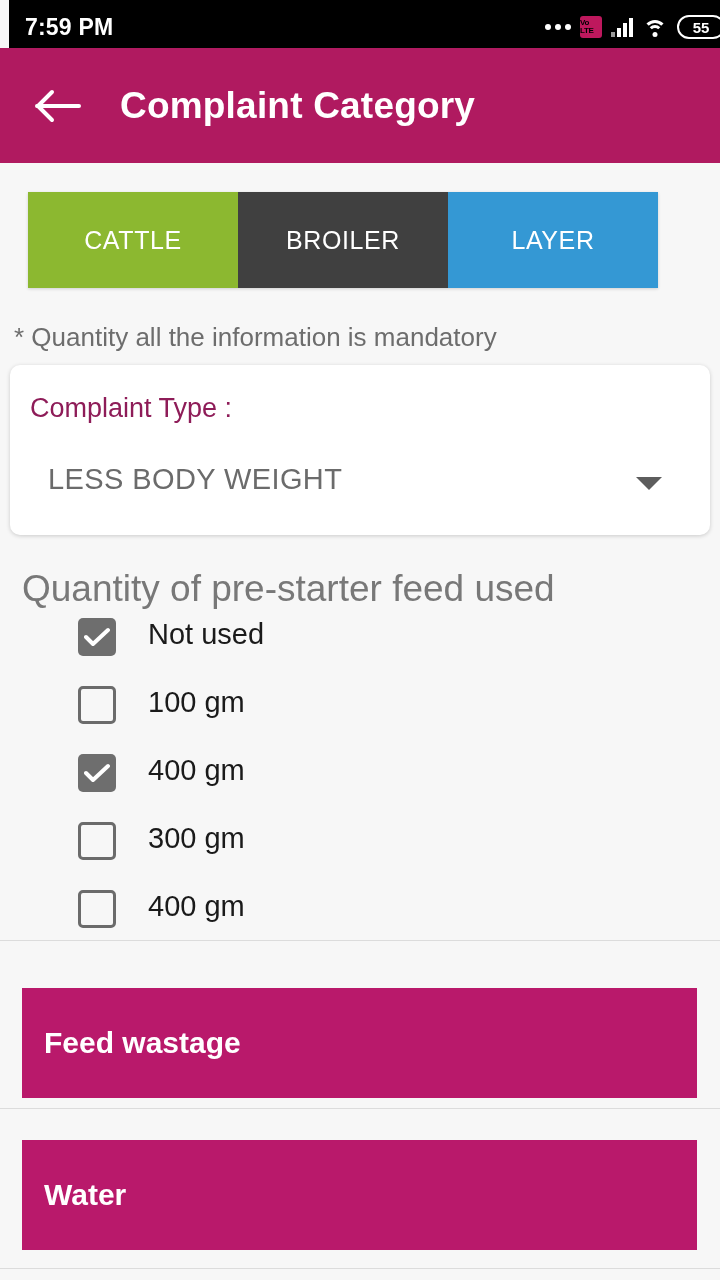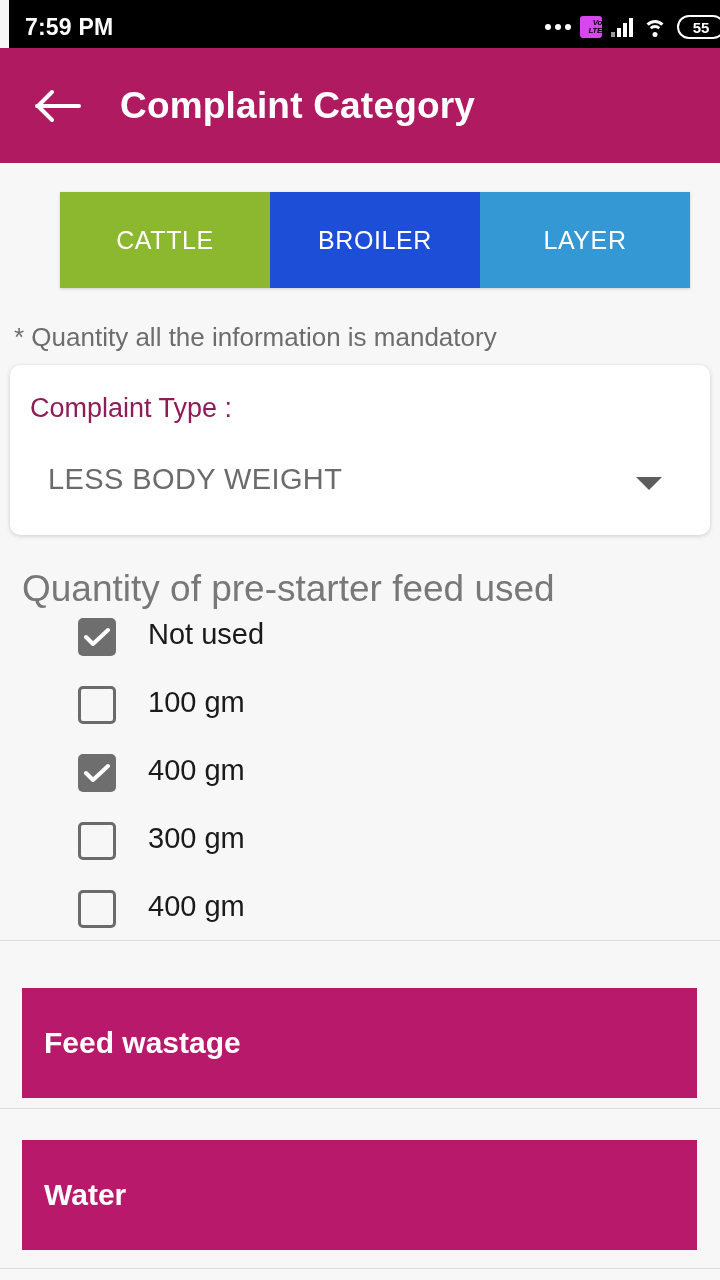--- a/index.html
+++ b/index.html
@@ -16,24 +16,23 @@
     position:absolute; top:0; left:9px; width:720px; height:54px;
     background:#000; color:#fff;
     display:flex; align-items:center; justify-content:space-between;
     padding:0 4px 0 16px;
   }
   .status-clock { font-size:23px; font-weight:bold; letter-spacing:.2px; }
   .status-right { display:flex; align-items:center; gap:9px; }
   .dots { display:flex; align-items:center; gap:4px; }
   .dots i { width:6px; height:6px; border-radius:50%; background:#fff; display:block; }
   .volte {
-    width:22px; height:22px; border-radius:3px; background:#d946ef; color:#000;
-    display:flex; flex-direction:column; align-items:flex-end; justify-content:center;
+    width:22px; height:22px; border-radius:3px; background:#be185d; color:#000;
+    display:flex; flex-direction:column; align-items:flex-start; justify-content:center;
     line-height:1;
-    font-style:italic;
   }
   .volte span { font-size:8px; font-weight:bold; letter-spacing:-.3px; }
   .signal { display:flex; align-items:flex-end; gap:2px; height:20px; }
   .signal i { display:block; width:4px; background:#fff; }
   .signal i.b0 { height:5px; background:#9a9a9a; }
   .signal i.b1 { height:9px; }
   .signal i.b2 { height:14px; }
   .signal i.b3 { height:19px; }
   .wifi { position:relative; width:26px; height:20px; }
   .wifi .arc {
@@ -71,28 +70,27 @@
   .appbar-title {
     color:#fff; font-size:37px; font-weight:bold; margin-left:26px;
     letter-spacing:.2px;
   }
 
   
   .tabs {
     position:absolute; top:192px; left:28px;
     width:630px; height:96px; display:flex;
     box-shadow:0 1px 3px rgba(0,0,0,.16);
-    margin-left:32px;
   }
   .tab {
     flex:1; display:flex; align-items:center; justify-content:center;
     color:#fff; font-size:25px; letter-spacing:.6px; cursor:pointer;
   }
   .tab.cattle  { background:#8cb830; }
-  .tab.broiler { background:#1d4ed8; }
+  .tab.broiler { background:#404040; }
   .tab.layer   { background:#3498d4; }
 
   
   .mandatory {
     position:absolute; top:322px; left:14px;
     font-size:26px; color:#6d6d6d;
   }
 
   
   .card {

